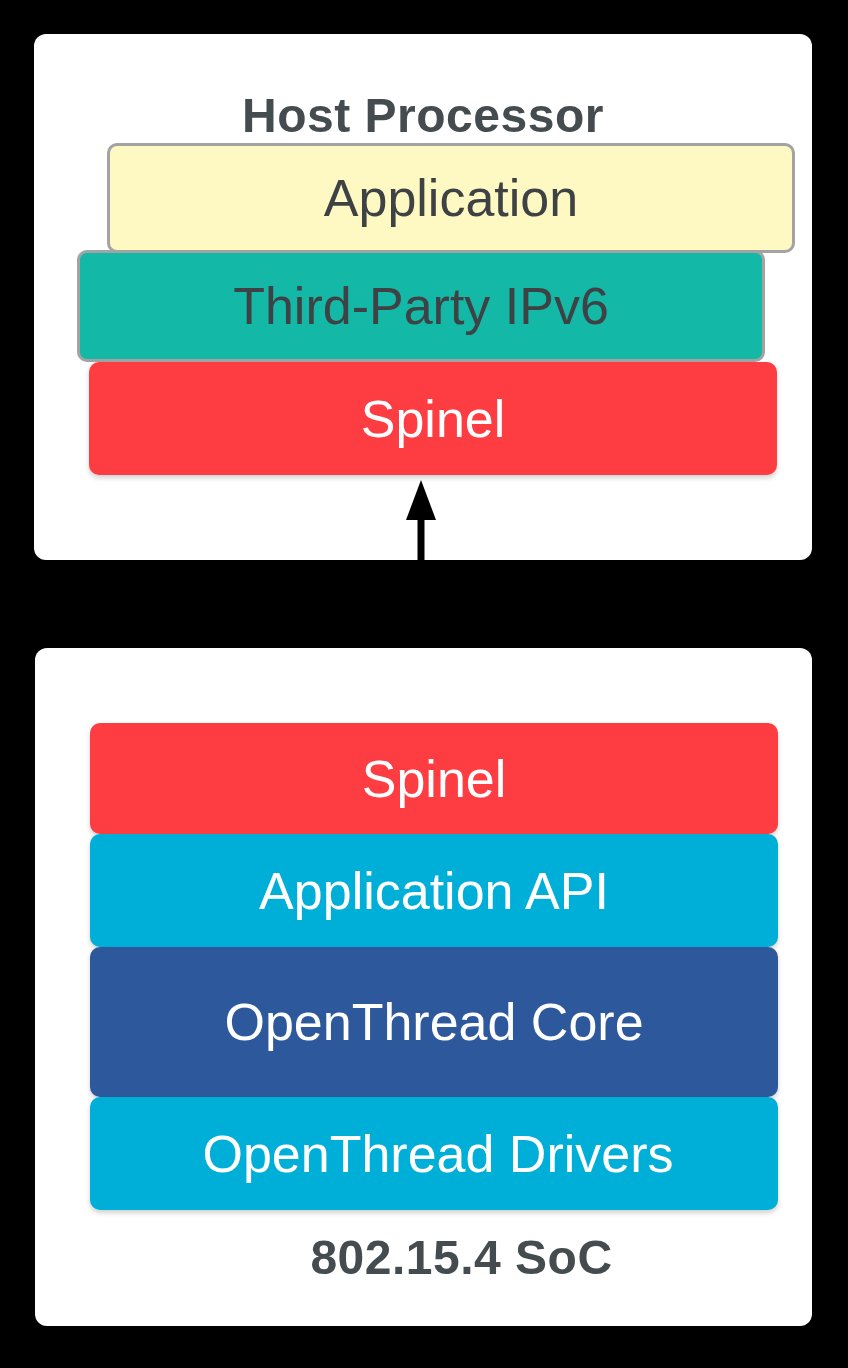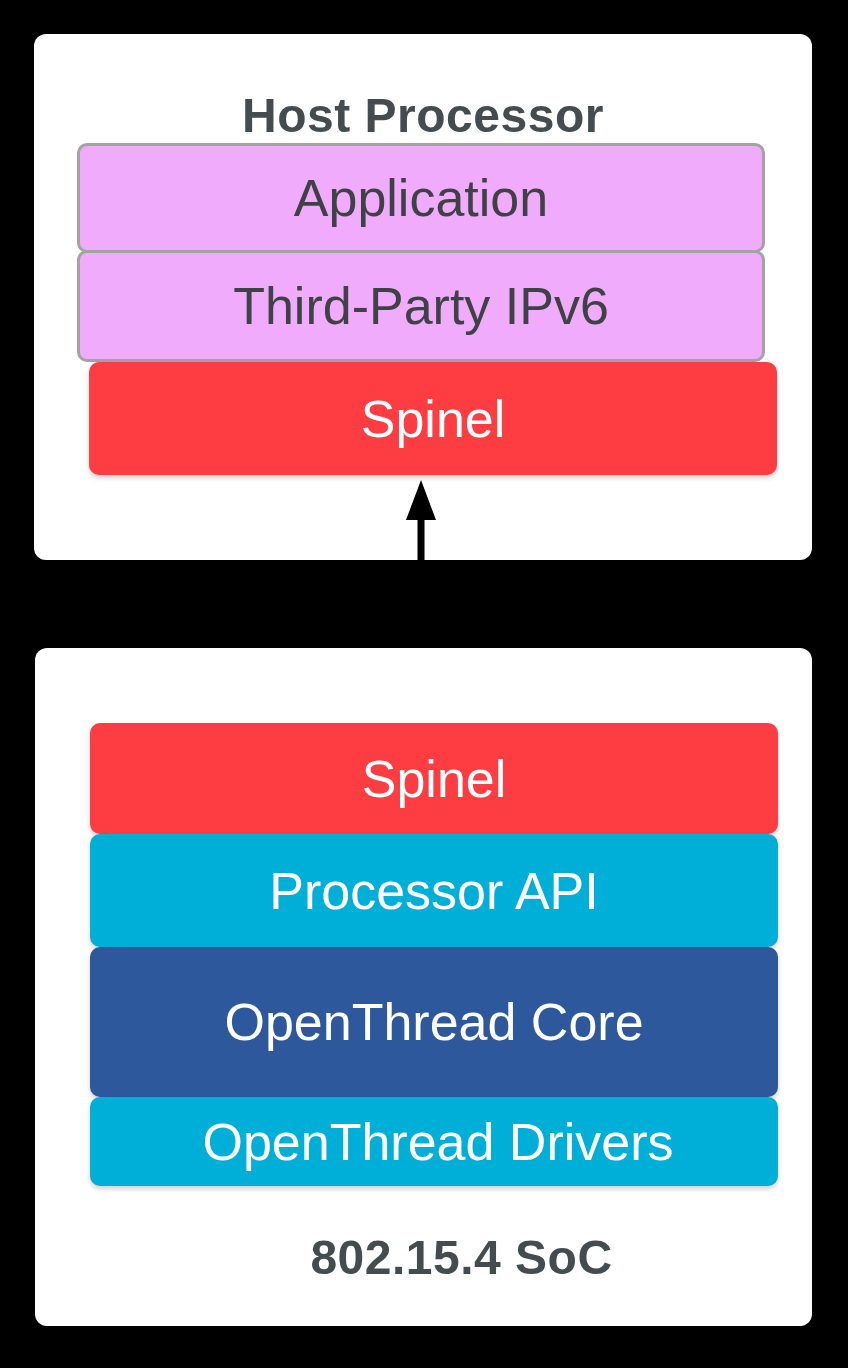--- a/index.html
+++ b/index.html
@@ -55,51 +55,51 @@
     box-shadow: 0 3px 5px rgba(0,0,0,0.18);
     margin-left: 12px;
   }
   
   .h-application { height: 110px; }
   .h-thirdparty  { height: 112px; }
   .h-spinel-host { height: 113px; }
   .h-spinel-soc  { height: 111px; }
   .h-api         { height: 113px; }
   .h-core        { height: 150px; }
-  .h-drivers     { height: 89px; padding-left: 8px; }
+  .h-drivers     { height: 113px; padding-left: 8px; }
 
   .connector {
     position: absolute;
     left: 399px; top: 478px;
     width: 44px; height: 240px;
   }
 </style>
 </head>
 <body>
 
 <div>
 
   <section class="card card-host">
     <div class="card-title" style="color: rgb(69, 76, 80);">Host Processor</div>
     <div class="stack">
-      <div class="layer layer-gray h-application" style="background-color: #f0abfc; color: rgb(63, 66, 69);">Application</div>
-      <div class="layer layer-gray h-thirdparty" style="background-color: #f0abfc; color: rgb(63, 66, 69);">Third-Party IPv6</div>
+      <div class="layer layer-gray h-application" style="background-color: #fef9c3; color: rgb(63, 66, 69); margin-left: 30px;">Application</div>
+      <div class="layer layer-gray h-thirdparty" style="background-color: #14b8a6; color: rgb(63, 66, 69);">Third-Party IPv6</div>
       <div class="layer layer-colored h-spinel-host" style="background-color: rgb(253, 61, 66);">Spinel</div>
     </div>
   </section>
 
   <svg class="connector" viewBox="0 0 44 240" xmlns="http://www.w3.org/2000/svg">
     <polygon points="22,2 7,42 37,42" fill="#000000"></polygon>
     <rect x="18.5" y="38" width="7" height="164" fill="#000000"></rect>
     <polygon points="22,238 7,198 37,198" fill="#000000"></polygon>
   </svg>
 
   <section class="card card-soc">
     <div class="stack">
       <div class="layer layer-colored h-spinel-soc" style="background-color: rgb(253, 61, 66);">Spinel</div>
-      <div class="layer layer-colored h-api" style="background-color: rgb(0, 175, 216);">Processor API</div>
+      <div class="layer layer-colored h-api" style="background-color: rgb(0, 175, 216);">Application API</div>
       <div class="layer layer-colored h-core" style="background-color: rgb(45, 88, 156);">OpenThread Core</div>
       <div class="layer layer-colored h-drivers" style="background-color: rgb(0, 175, 216);">OpenThread Drivers</div>
     </div>
     <div class="card-title" style="color: rgb(69, 76, 80); margin-left: 38px;">802.15.4 SoC</div>
   </section>
 
 </div>
 
 </body></html>

